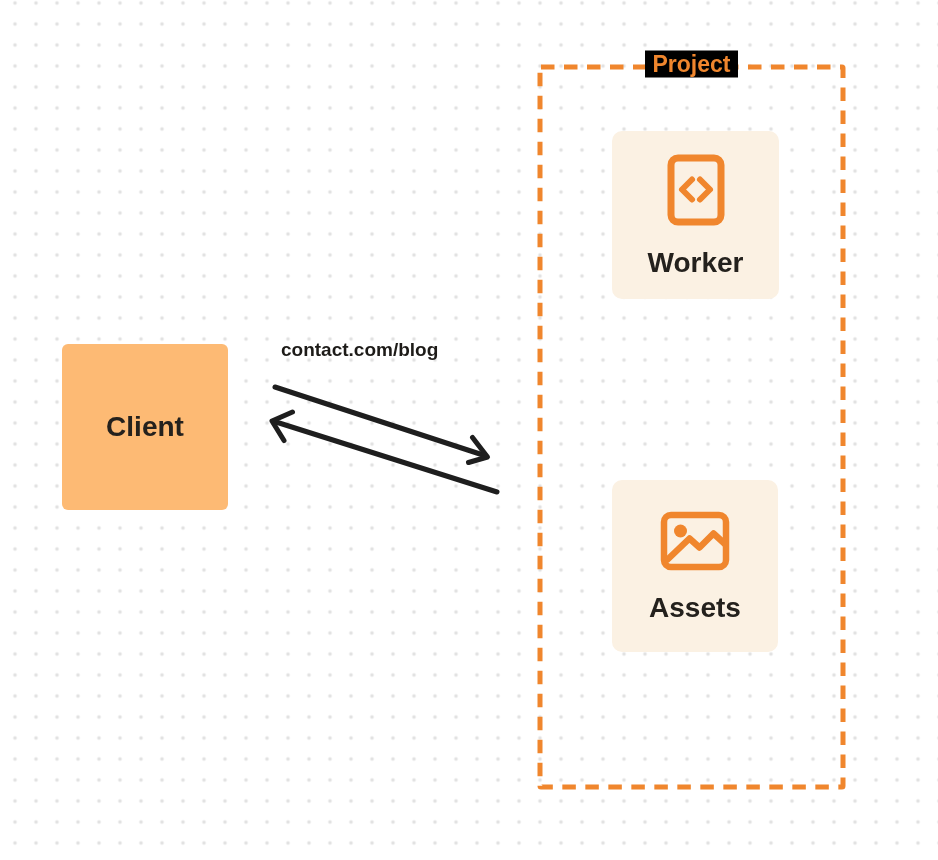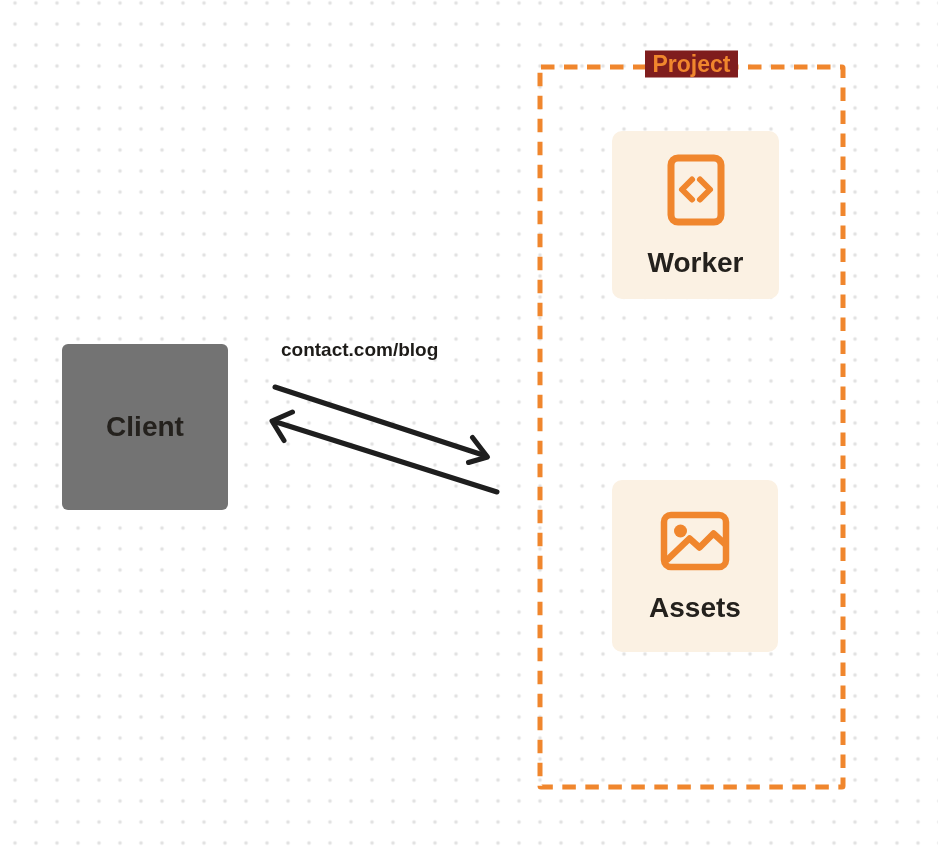--- a/index.html
+++ b/index.html
@@ -8,39 +8,39 @@
     font-family:"Liberation Sans",sans-serif;
     background-color:#ffffff;
     background-image:radial-gradient(circle,#e2e2e2 1.7px,transparent 2.1px);
     background-size:21px 21px;
     background-position:4.5px -7.5px;
   }
   .abs{position:absolute;}
   
   .client-box{
     left:62px;top:344px;width:166px;height:166px;
-    background:#737373;border-radius:6px;
+    background:#fdba74;border-radius:6px;
     display:flex;align-items:center;justify-content:center;
   }
   .client-label{font-size:28px;font-weight:bold;color:#24211d;}
   
   .url-label{
     left:281px;top:339px;
     font-size:19px;font-weight:bold;color:#1d1b18;
     white-space:nowrap;
   }
   
   .arrows-svg{left:0;top:0;width:938px;height:860px;pointer-events:none;}
   .arrow-stroke{fill:none;stroke:#1e1e1e;stroke-width:5;stroke-linecap:round;stroke-linejoin:round;}
   
   .project{left:537px;top:64px;width:309px;height:726px;}
   .project-border{position:absolute;left:0;top:0;width:309px;height:726px;}
   .project-label{
     position:absolute;left:50%;top:0;transform:translate(-50%,-50%);
-    background:#7f1d1d;padding:0 8px;
+    background:#000000;padding:0 8px;
     font-size:23px;font-weight:bold;color:#f0862d;white-space:nowrap;
   }
   
   .node-card{
     position:absolute;left:75px;background:#fbf1e3;border-radius:10px;
     display:flex;flex-direction:column;align-items:center;justify-content:center;
     gap:23px;
   }
   .worker-card{top:67px;width:167px;height:168px;}
   .assets-card{top:416px;width:166px;height:172px;}

